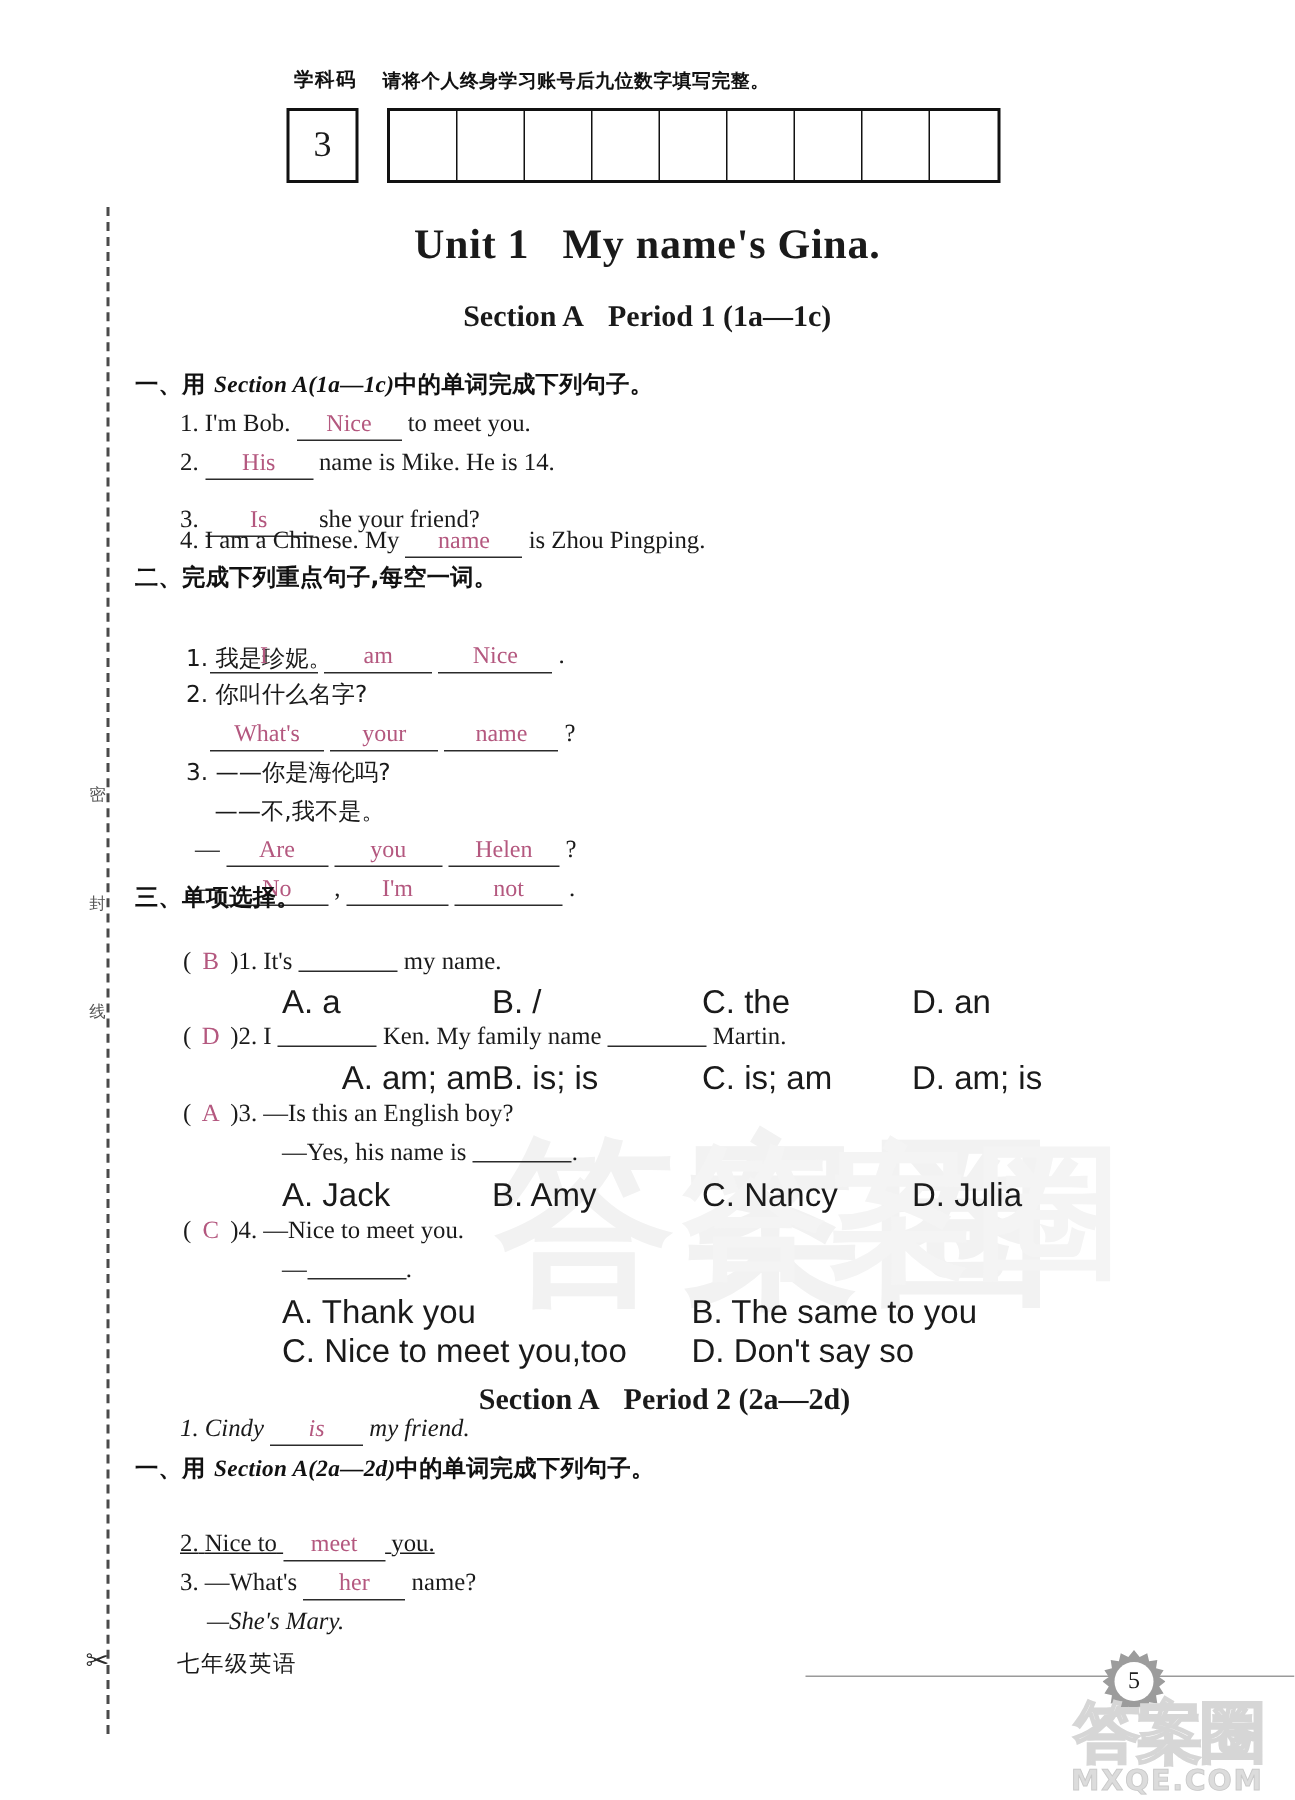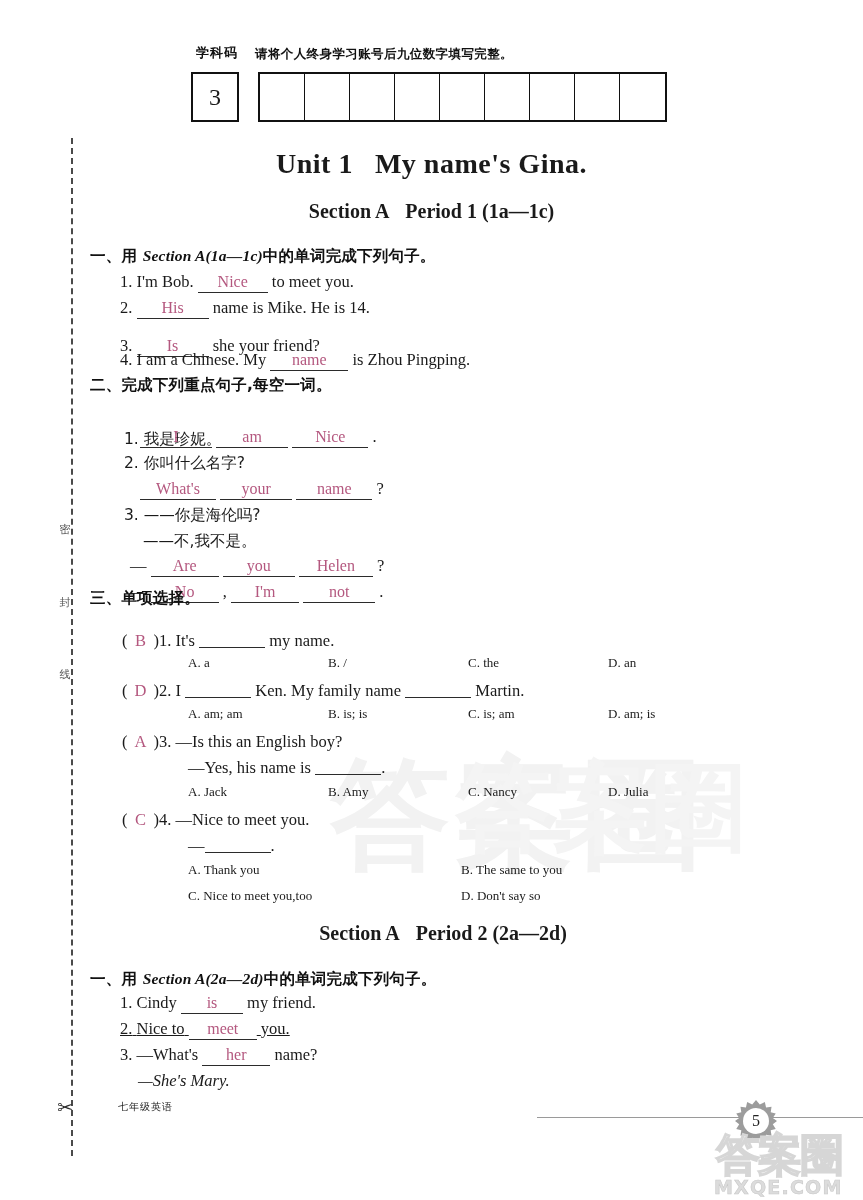--- a/index.html
+++ b/index.html
@@ -209,34 +209,34 @@
     font-family: "Liberation Serif", serif;
   }
   .mc .pick {
     display: inline-block;
     width: 26px;
     text-align: center;
     color: #b4587f;
   }
   .opts {
     position: absolute;
-    font-size: 13px;
-    white-space: nowrap;
-    font-family: Liberation Serif, serif;
+    font-size: 22px;
+    white-space: nowrap;
+    font-family: Liberation Sans, sans-serif;
   }
   .opts span.o {
     display: inline-block;
   }
 
   
   .footer-sub {
     position: absolute;
     left: 118px;
     top: 1100px;
-    font-size: 10px;
+    font-size: 15px;
     font-family: "DejaVu Sans", sans-serif;
     color: #1a1a1a;
     letter-spacing: 1px;
   }
   .footer-rule {
     position: absolute;
     left: 537px;
     top: 1117px;
     width: 326px;
     height: 1px;
@@ -422,21 +422,21 @@
 
 <div class="mc" style="left:122px; top:681px;">
   <span>(</span><span class="pick">D</span><span>)</span><span>2.</span>
   <span>I</span>
   <span class="blank" style="width:66px;"></span>
   <span>Ken. My family name</span>
   <span class="blank" style="width:66px;"></span>
   <span>Martin.</span>
 </div>
 <div class="opts" style="left:188px; top:706px;">
-  <span class="o" style="width:140px;">A. am; am</span><span class="o" style="width:140px;">B. is; is</span><span class="o" style="width:140px;">C. is; am</span><span class="o">D. am; is</span>
+  <span class="o" style="width:140px;text-align:right;">A. am; am</span><span class="o" style="width:140px;">B. is; is</span><span class="o" style="width:140px;">C. is; am</span><span class="o">D. am; is</span>
 </div>
 
 <div class="mc" style="left:122px; top:732px;">
   <span>(</span><span class="pick">A</span><span>)</span><span>3.</span>
   <span>—Is this an English boy?</span>
 </div>
 <div class="line" style="left:188px; top:758px;">
   <span>—Yes, his name is</span>
   <span class="blank" style="width:66px;"></span><span>.</span>
 </div>
@@ -459,21 +459,21 @@
 </div>
 
 <div class="section-head sec-2">
   <span>Section A</span><span class="sp"></span><span>Period 2 (2a—2d)</span>
 </div>
 
 <div class="ex-head" style="top:969px;">
   <span>一、用 </span><span class="en">Section A(2a—2d)</span><span>中的单词完成下列句子。</span>
 </div>
 
-<div class="line" style="left:120px; top:993px;">
+<div class="line" style="left:120px; top:942px;font-style:italic;">
   <span>1.</span>
   <span>Cindy</span>
   <span class="ans" style="width:62px;">is</span>
   <span>my friend.</span>
 </div>
 <div class="line" style="left:120px; top:1019px;text-decoration:underline;">
   <span>2.</span>
   <span>Nice to</span>
   <span class="ans" style="width:68px;">meet</span>
   <span>you.</span>

